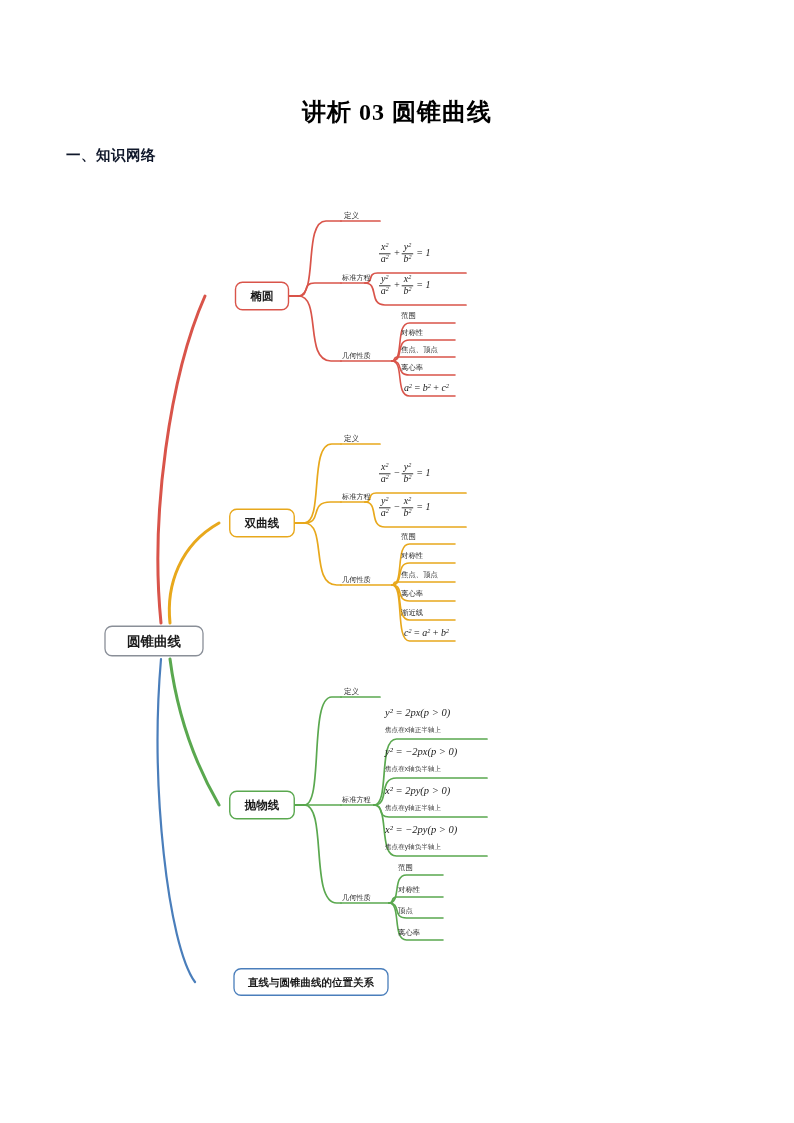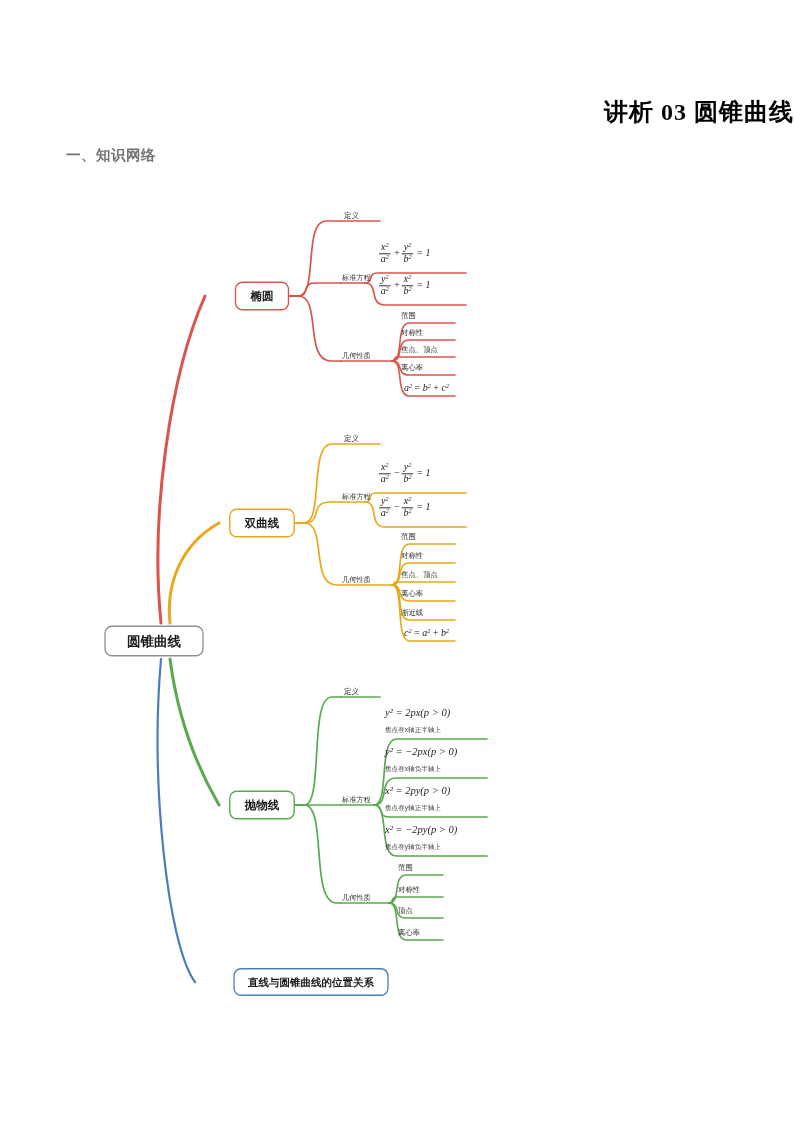--- a/index.html
+++ b/index.html
@@ -16,35 +16,35 @@
   }
   .page {
     position: absolute;
     inset: 0;
   }
   .doc-title {
     position: absolute;
     top: 96px;
     left: 0;
     width: 794px;
-    text-align: right;
+    text-align: center;
     font-family: "Liberation Serif", "DejaVu Serif", serif;
     font-size: 24px;
     font-weight: bold;
     color: #000000;
     letter-spacing: 1px;
   }
   .section-heading {
     position: absolute;
     top: 146px;
     left: 66px;
     font-family: "Liberation Serif", "DejaVu Serif", serif;
     font-size: 14.5px;
     font-weight: bold;
-    color: #737373;
+    color: #0f172a;
     letter-spacing: 0.5px;
   }
   .mindmap-wrap {
     position: absolute;
     top: 185px;
     left: 0;
     width: 678px;
     height: 830px;
   }
   svg.mindmap {

